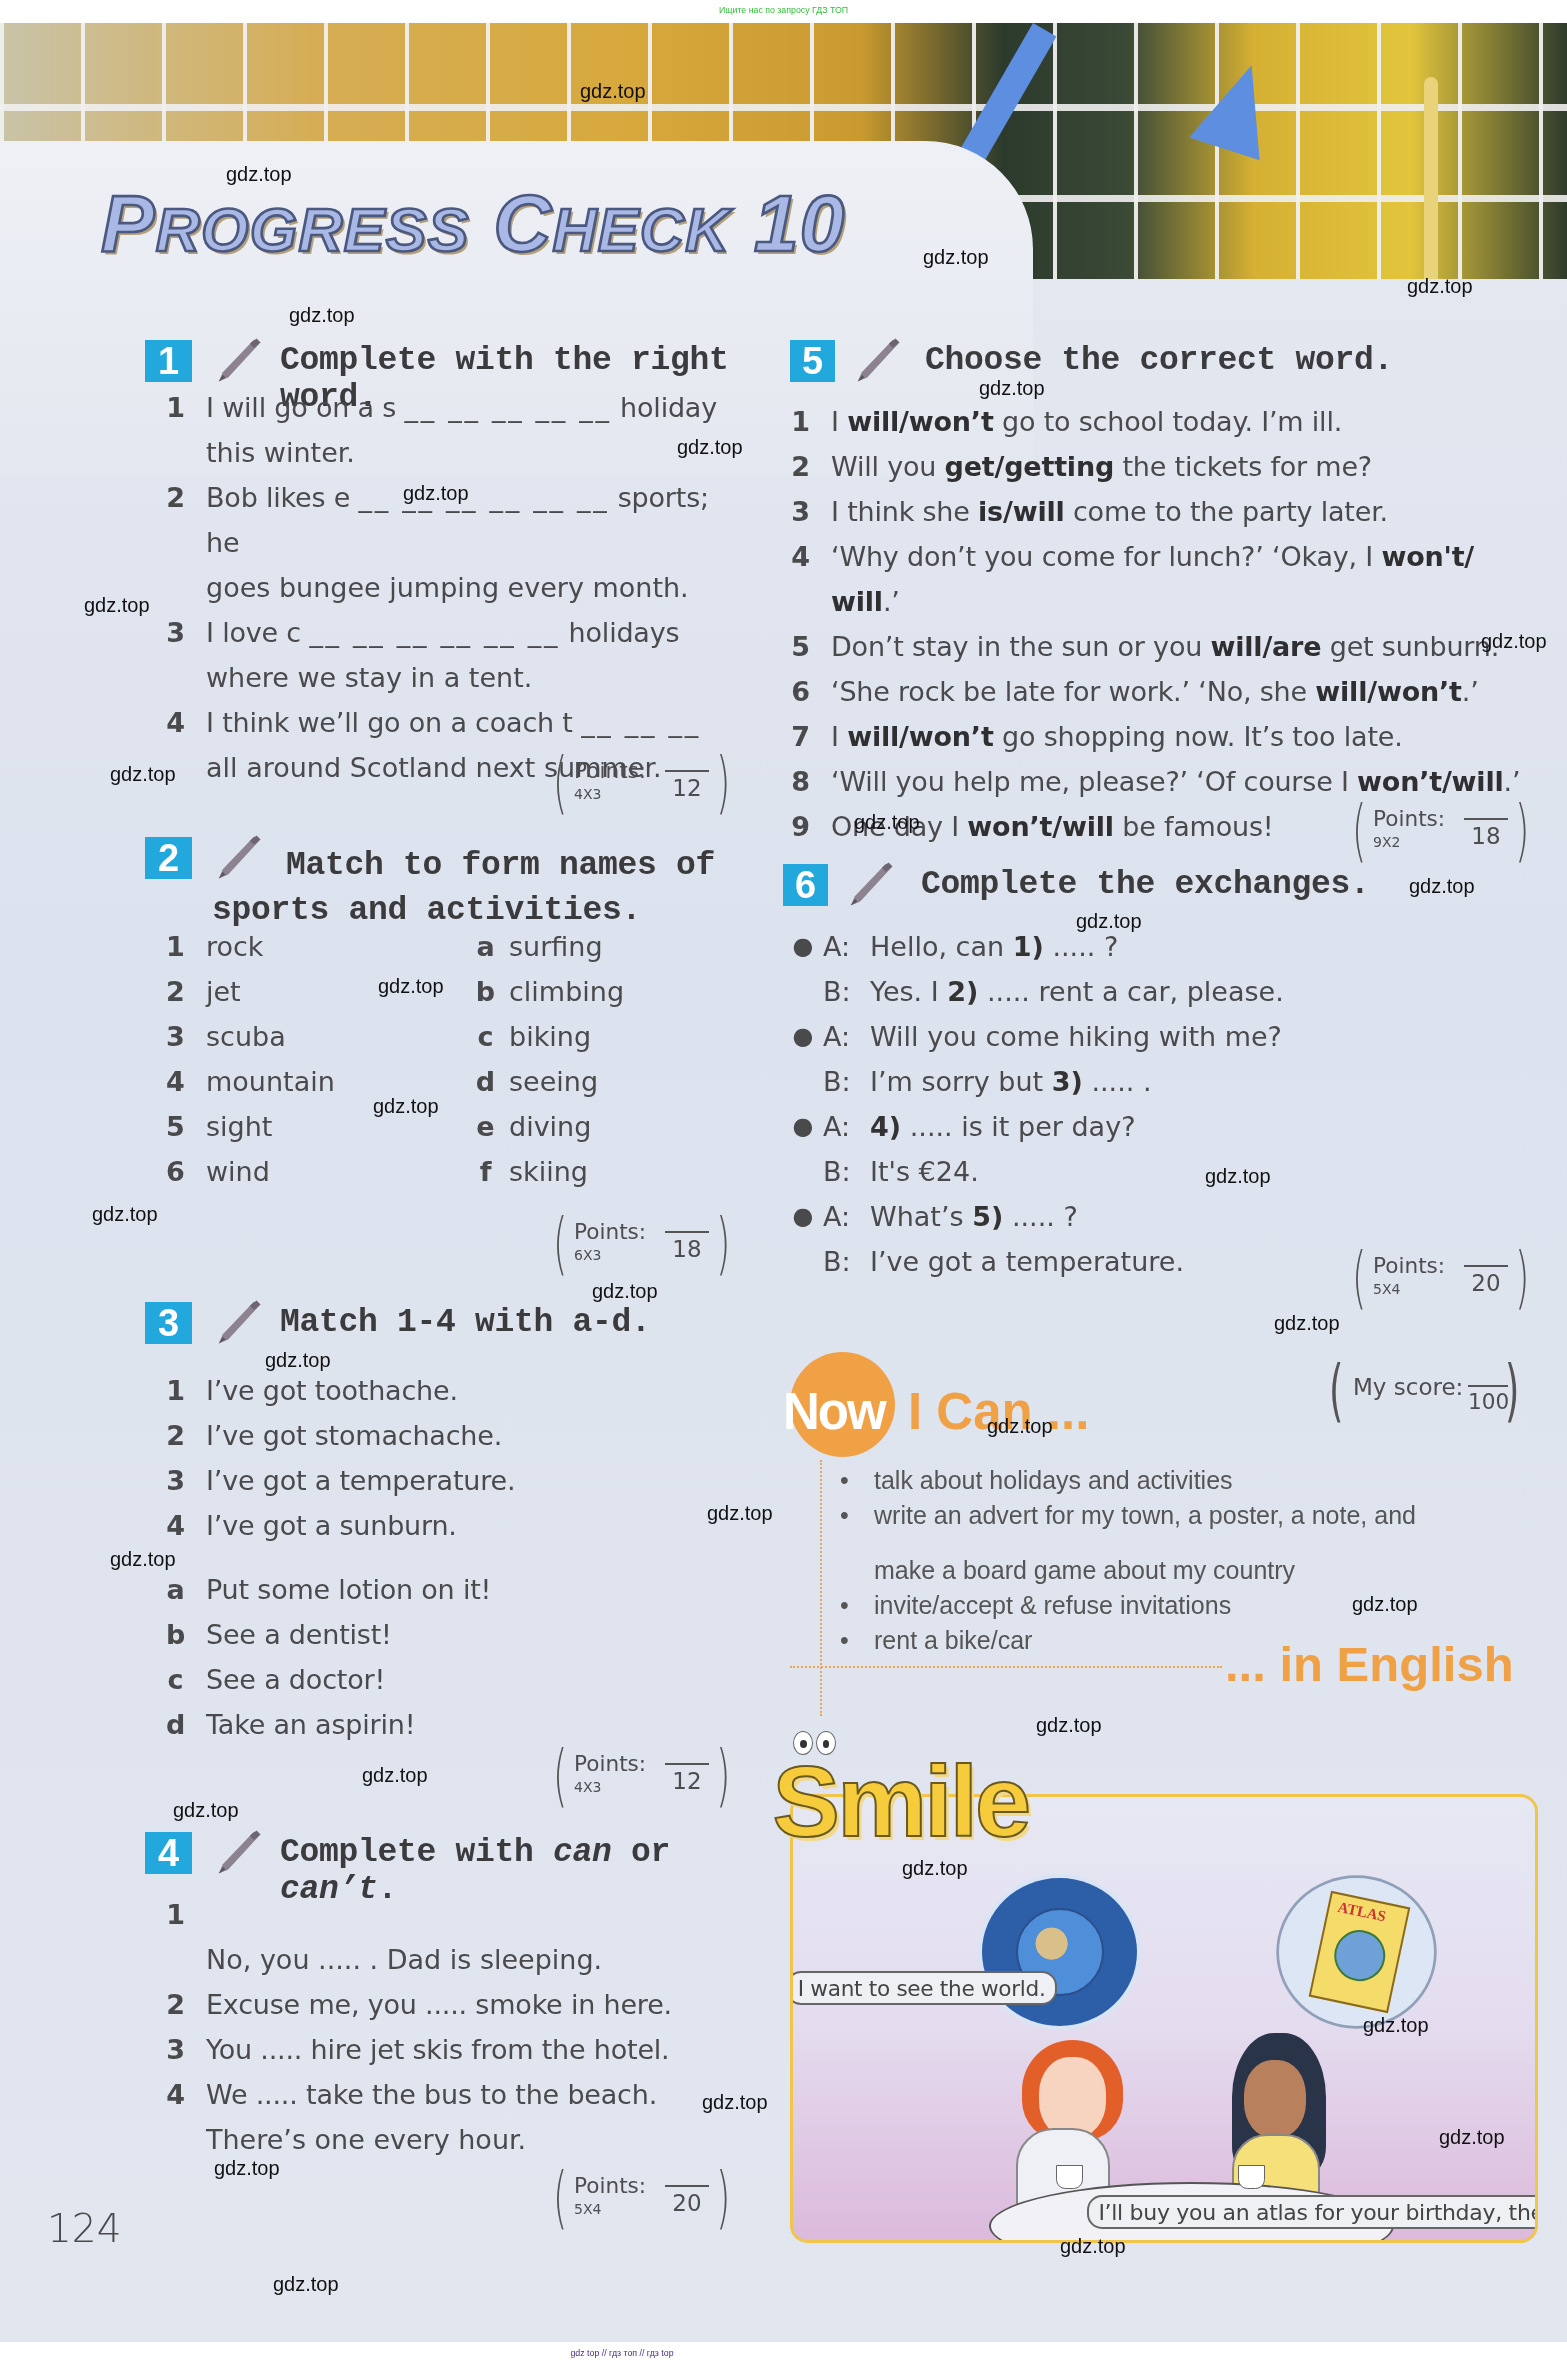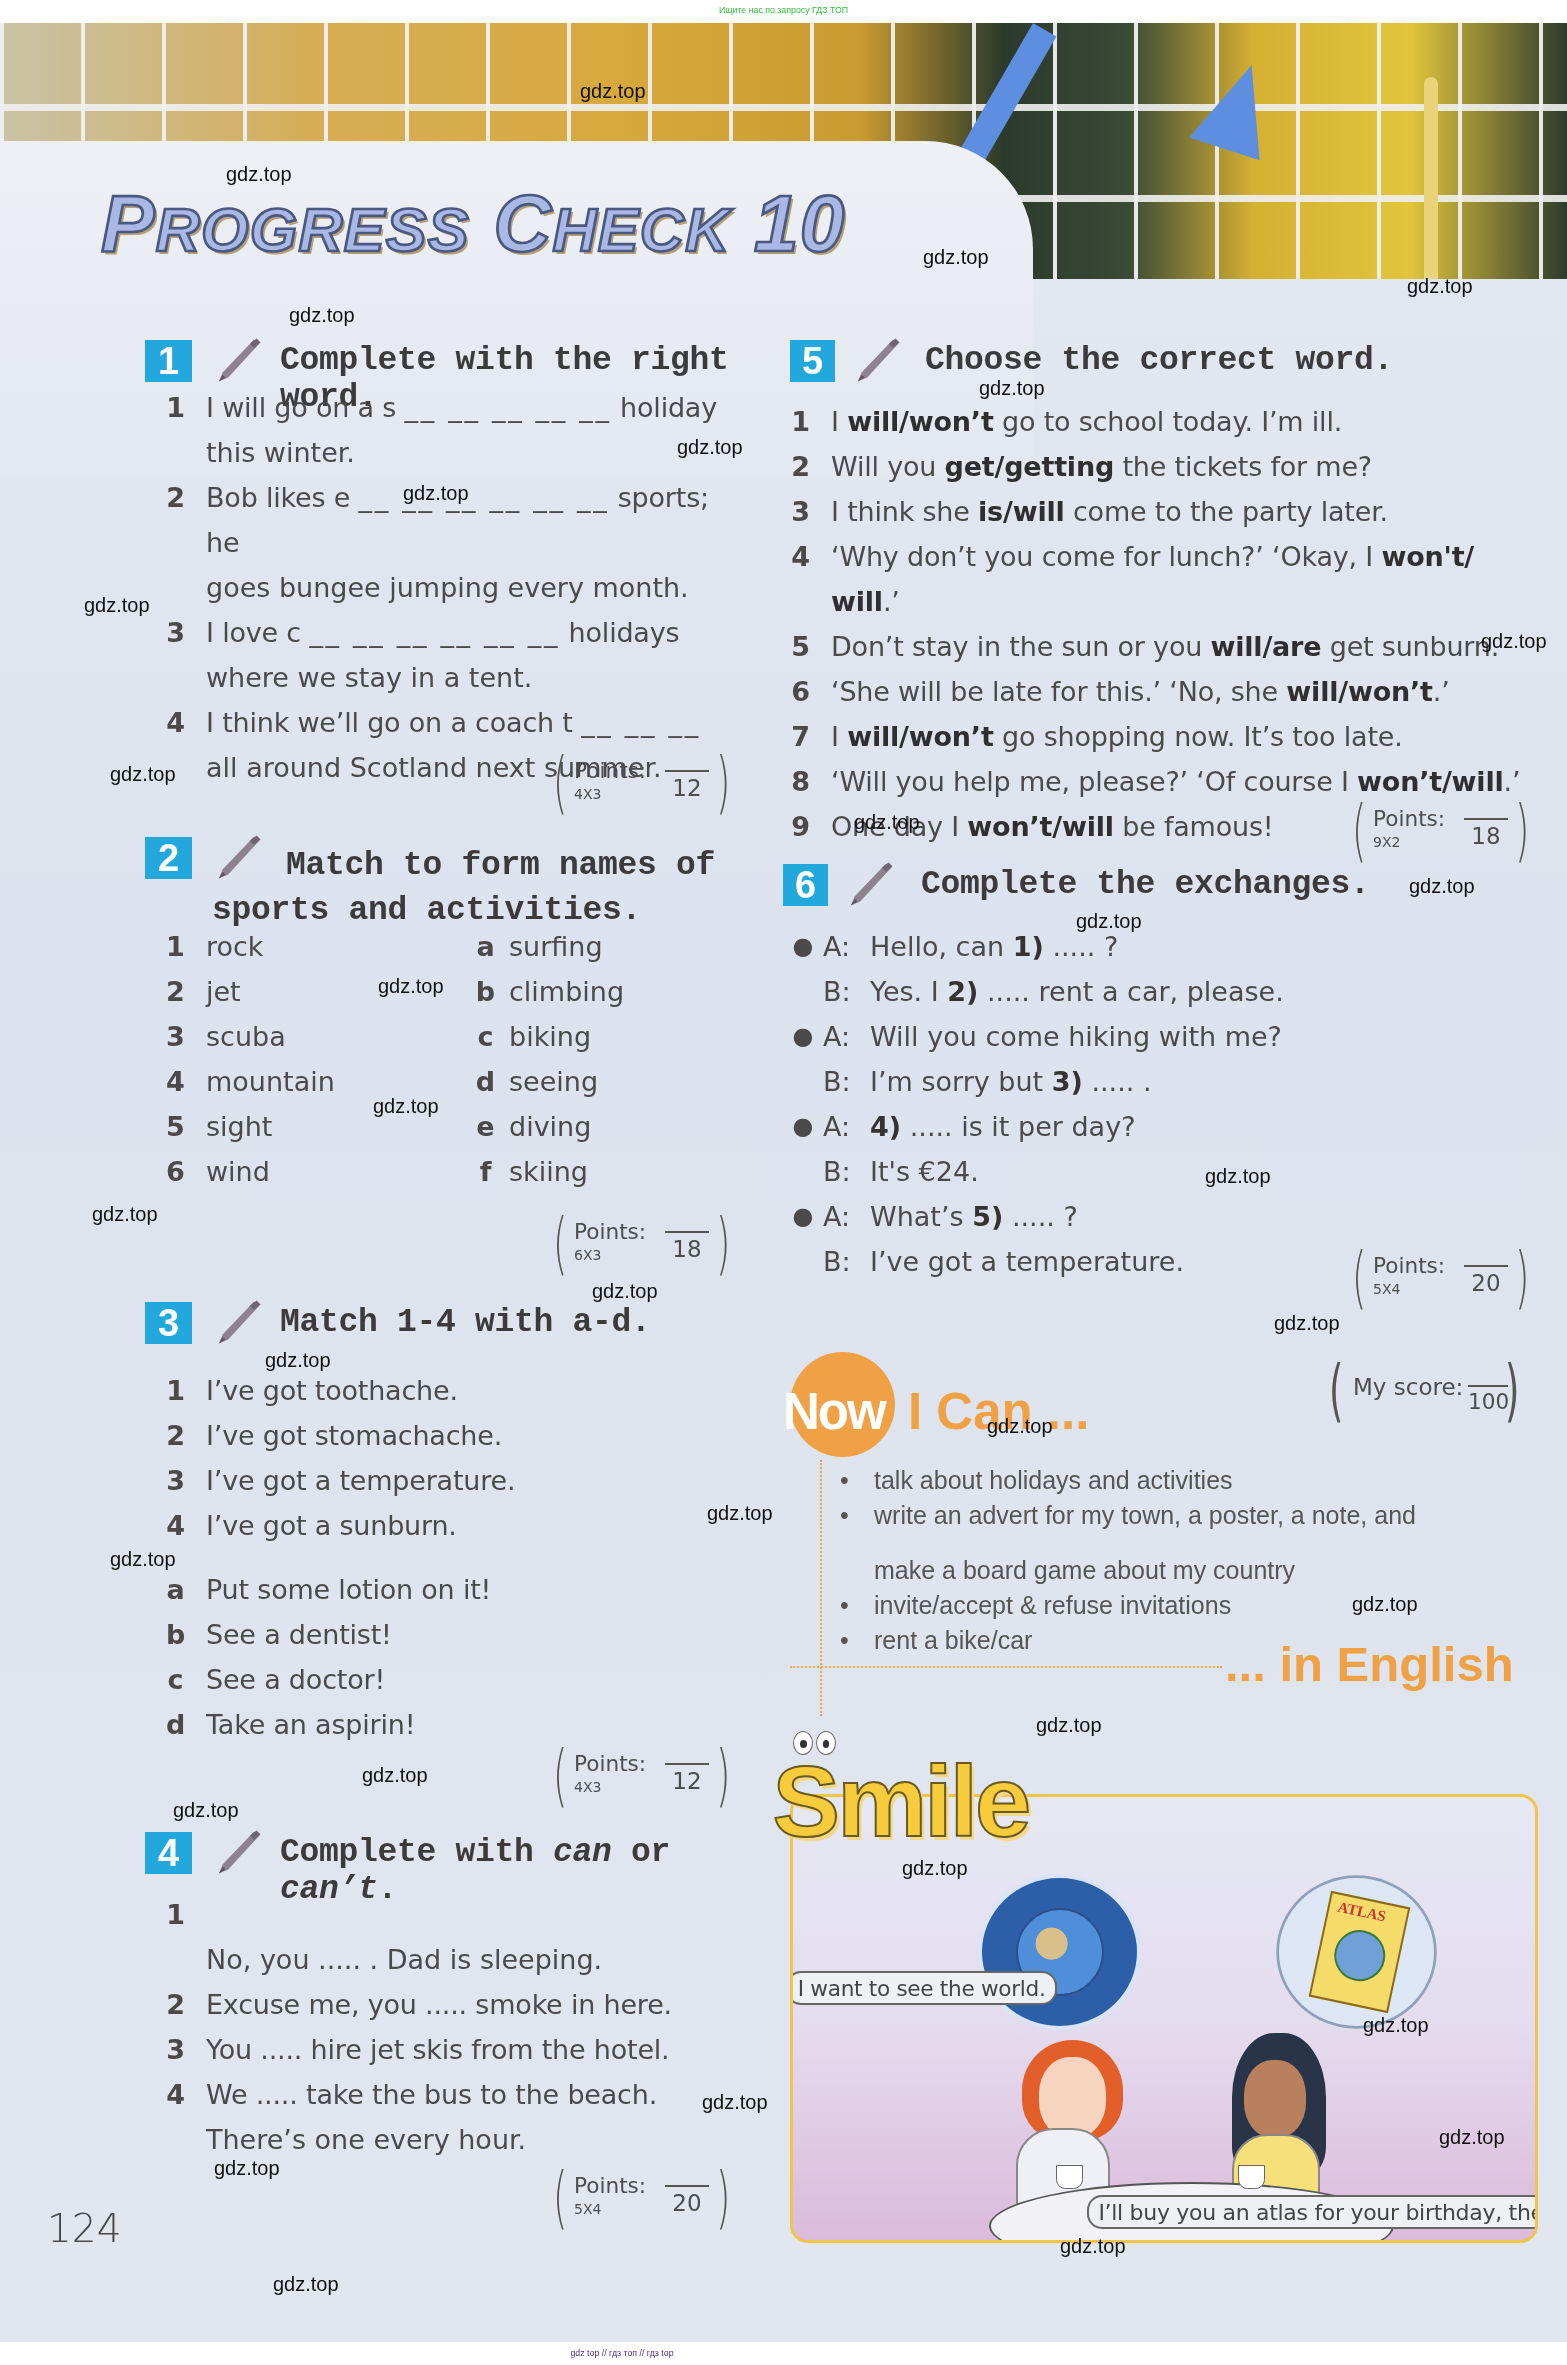--- a/index.html
+++ b/index.html
@@ -347,21 +347,21 @@
       <div class="row">
           <span class="n">4</span>
           <span class="t"><span>‘Why don’t you come for lunch?’ ‘Okay, I </span><b>won't/ will</b><span>.’</span></span>
         </div>
       <div class="row">
           <span class="n">5</span>
           <span class="t"><span>Don’t stay in the sun or you </span><b>will/are</b><span> get sunburn.</span></span>
         </div>
       <div class="row">
           <span class="n">6</span>
-          <span class="t"><span>‘She will be late for this.’ ‘No, she </span><b>will/won’t</b><span>.’</span></span>
+          <span class="t"><span>‘She rock be late for work.’ ‘No, she </span><b>will/won’t</b><span>.’</span></span>
         </div>
       <div class="row">
           <span class="n">7</span>
           <span class="t"><span>I </span><b>will/won’t</b><span> go shopping now. It’s too late.</span></span>
         </div>
       <div class="row">
           <span class="n">8</span>
           <span class="t"><span>‘Will you help me, please?’ ‘Of course I </span><b>won’t/will</b><span>.’</span></span>
         </div>
       <div class="row">

